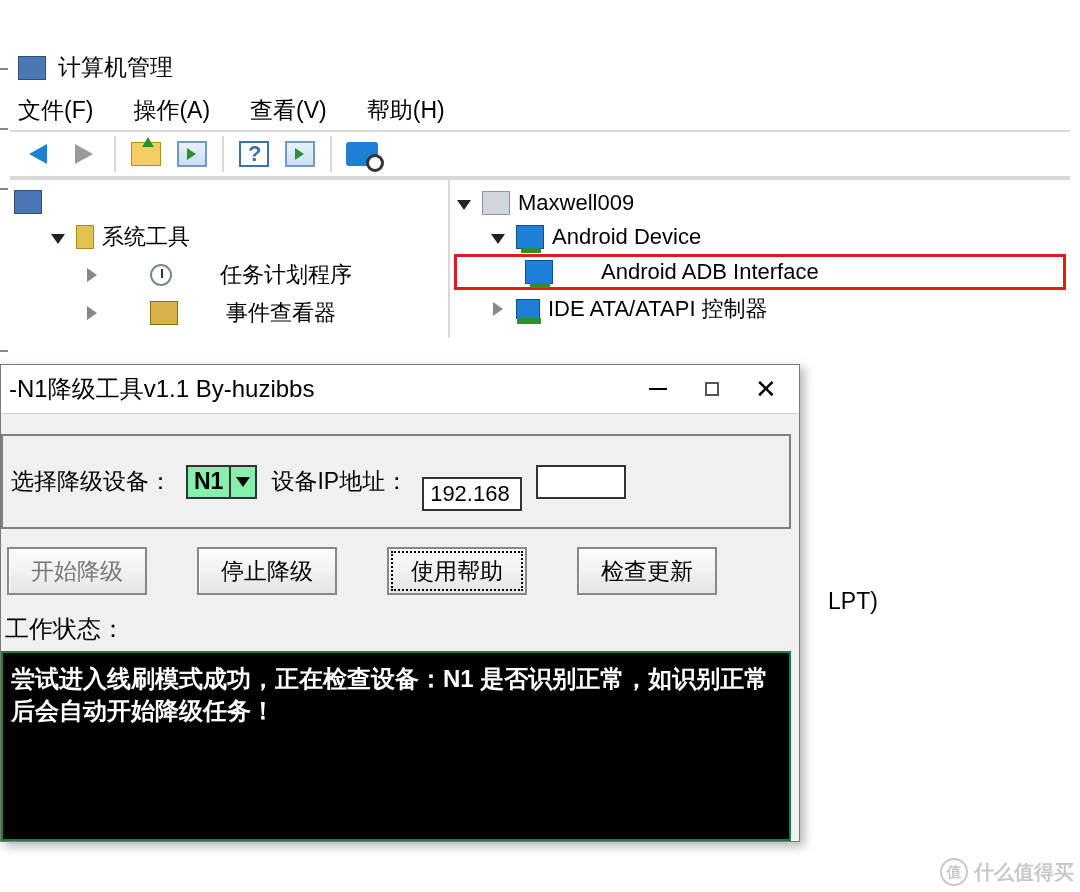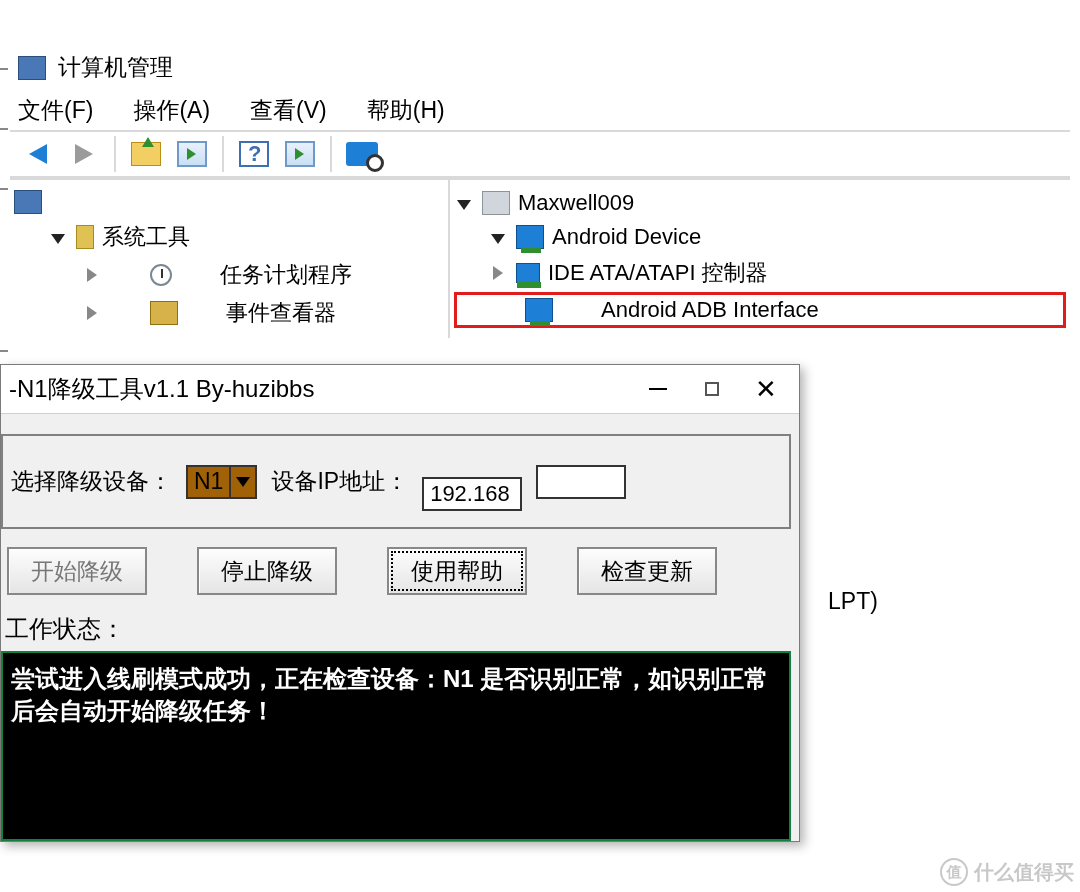--- a/index.html
+++ b/index.html
@@ -157,21 +157,21 @@
   .frame {
     border:2px solid #808080;
     margin: 0 8px 18px 0;
     padding: 16px 8px;
     display:flex; align-items:center; gap:14px;
     font-size:23px;
   }
   .field-label { white-space:nowrap; }
   .select {
     display:inline-flex; align-items:center;
-    border:2px solid #333; background:#a16207; height:34px;
+    border:2px solid #333; background:#86efac; height:34px;font-weight:bold;
   }
   .select span{ padding:0 6px; }
   .select .dd{ width:26px; height:30px; border-left:2px solid #333; display:flex;align-items:center;justify-content:center;}
   .select .dd::before{ content:""; border-left:7px solid transparent; border-right:7px solid transparent; border-top:10px solid #000;}
   .textbox {
     border:2px solid #333; background:#fff; height:34px;
     padding:0 6px; min-width:120px; display:inline-flex; align-items:center;
     font-size:22px;
   }
   .textbox.narrow{ min-width:100px;margin-top:25px; }
@@ -293,29 +293,29 @@
       <div class="tree-row">
         <span class="exp down"></span>
         <span class="ico ico-pc"></span>
         <span>Maxwell009</span>
       </div>
       <div class="tree-row ind1">
         <span class="exp down"></span>
         <span class="ico ico-mon"></span>
         <span>Android Device</span>
       </div>
+      <div class="tree-row ind2 highlight">
+        <span style="width:20px"></span>
+        <span class="ico ico-mon"></span>
+        <span>Android ADB Interface</span>
+      </div>
       <div class="tree-row ind1">
         <span class="exp right"></span>
         <span class="ico ico-ide"></span>
         <span>IDE ATA/ATAPI 控制器</span>
-      </div>
-      <div class="tree-row ind2 highlight">
-        <span style="width:20px"></span>
-        <span class="ico ico-mon"></span>
-        <span>Android ADB Interface</span>
       </div>
     </div>
   </div>
 </div>
 
 <div class="ghost-label">LPT)</div>
 
 <div class="dialog">
   <div class="dlg-title">
     <span class="caption">-N1降级工具v1.1 By-huzibbs</span>

